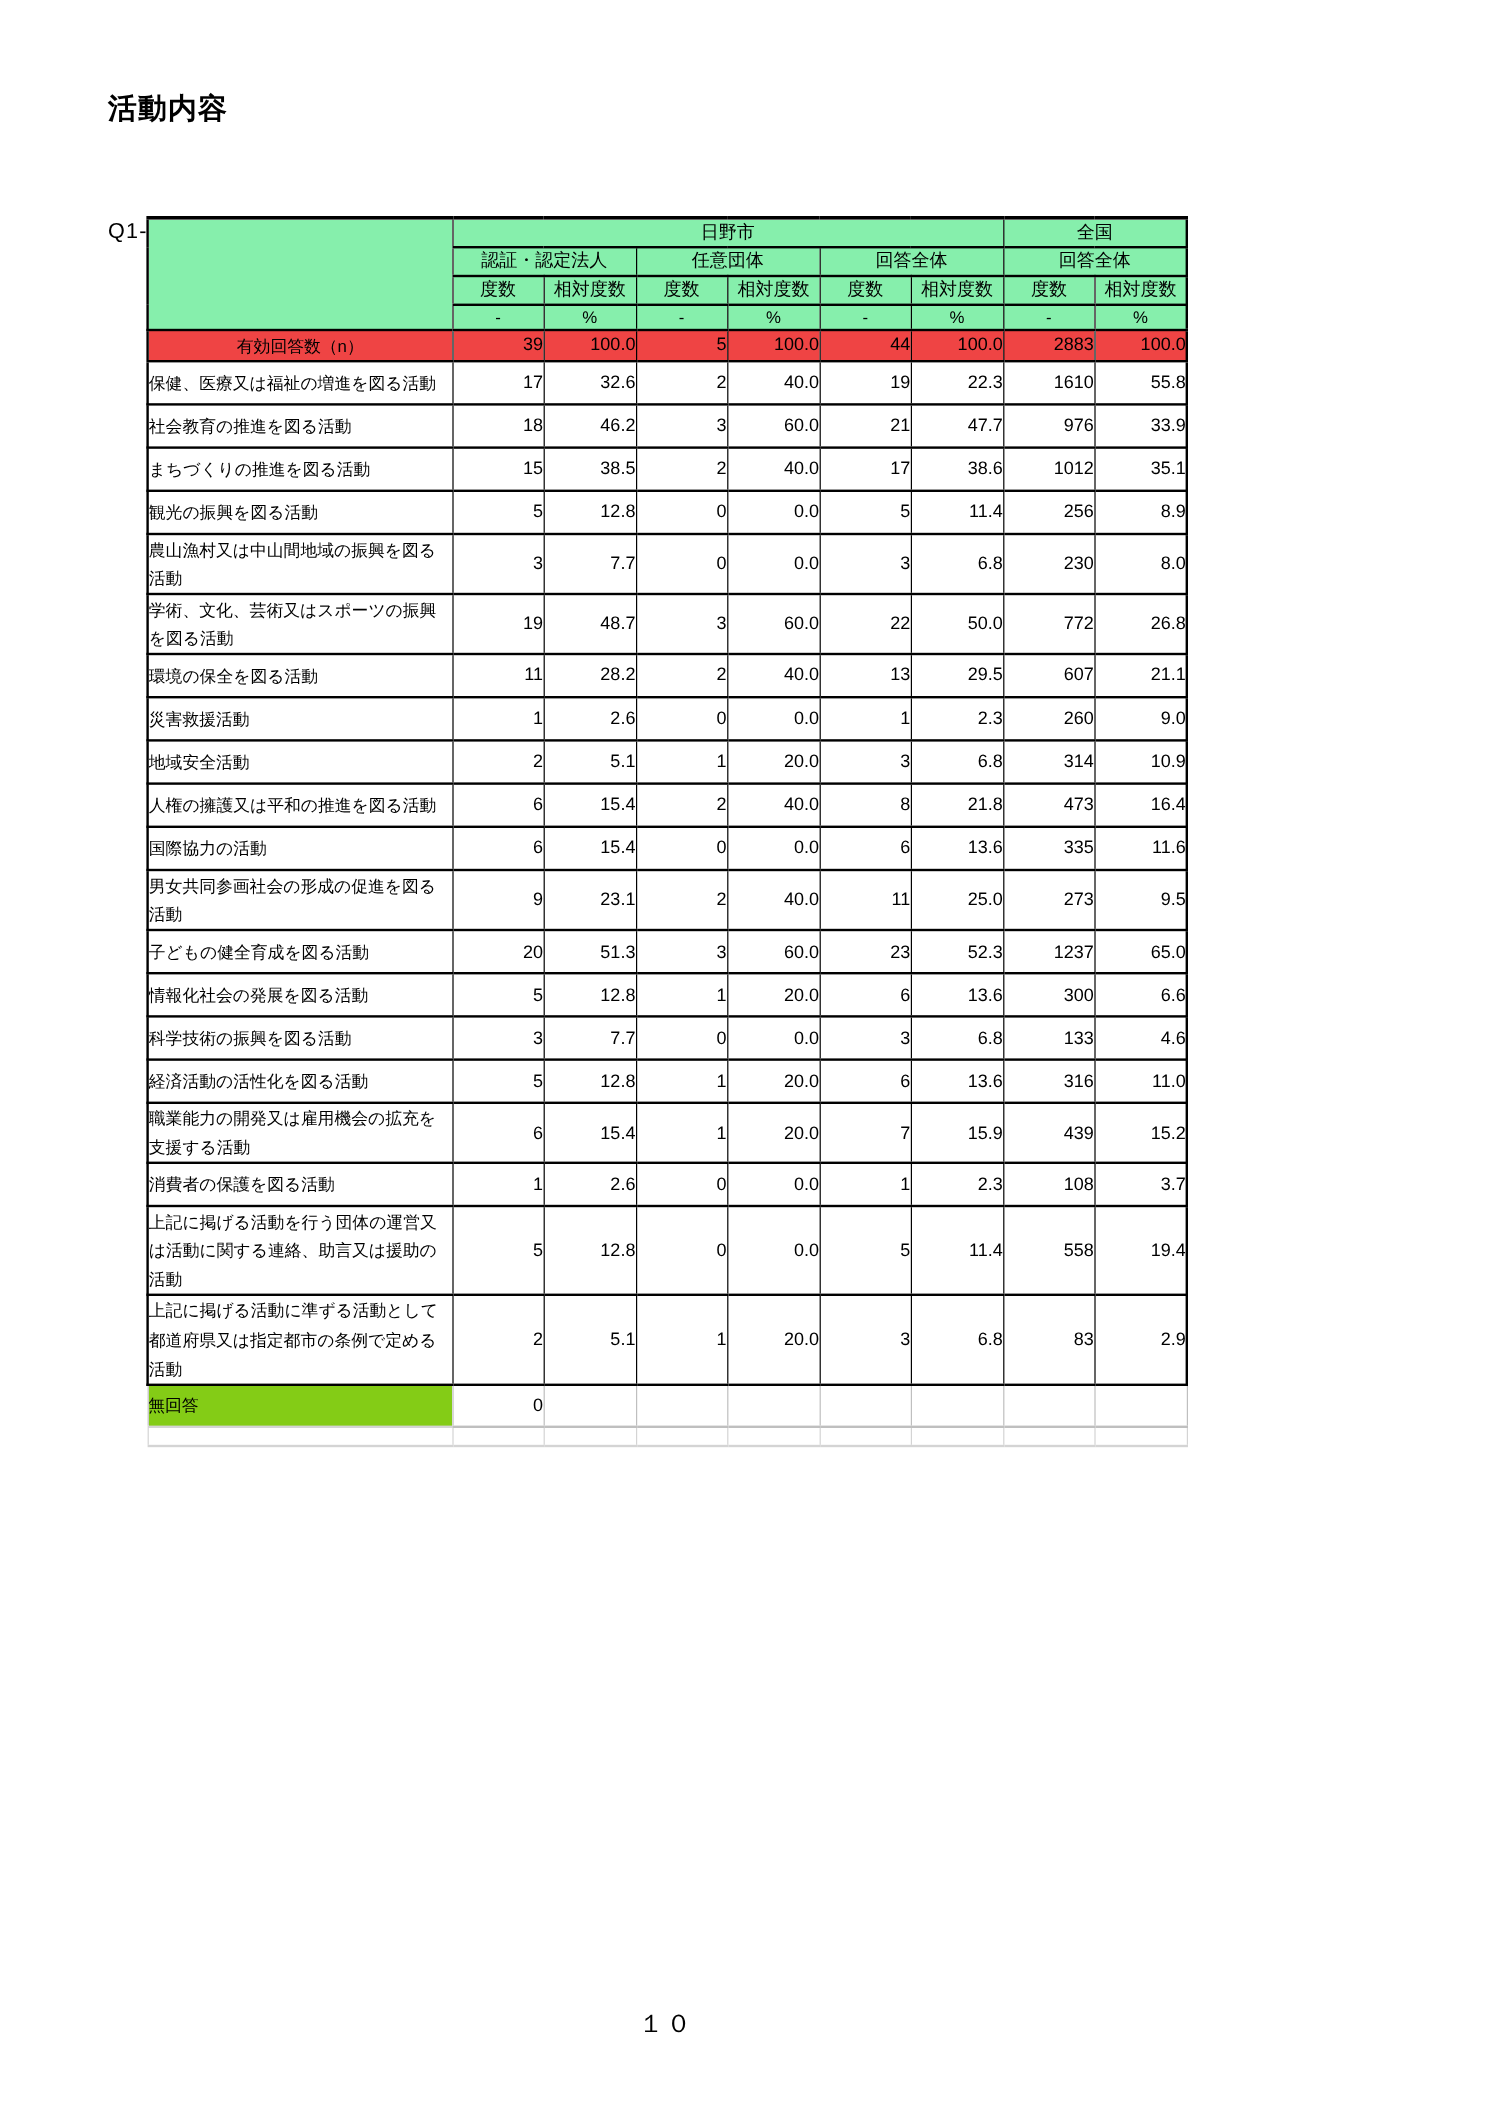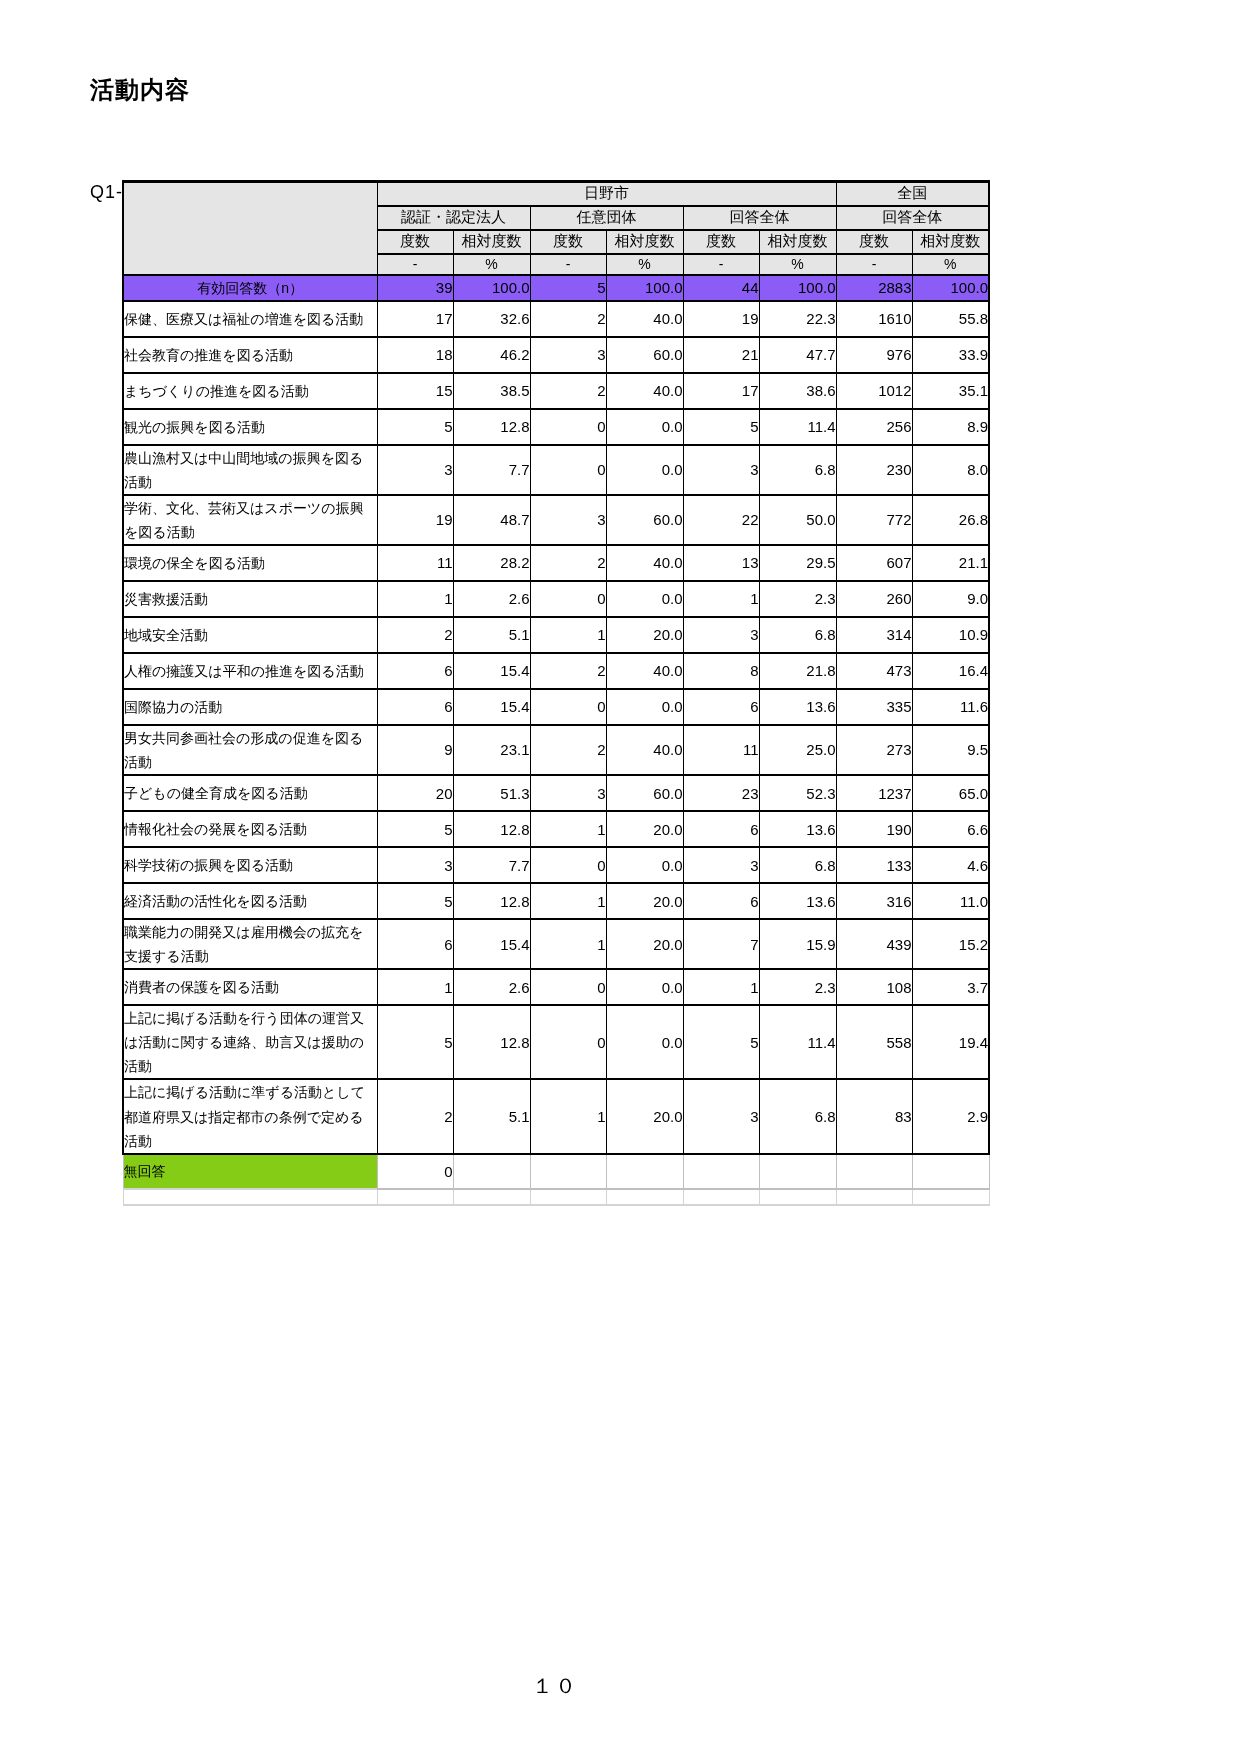--- a/index.html
+++ b/index.html
@@ -31,27 +31,27 @@
   
   .tbl thead th,.tbl thead td{border-top-width:2px;border-bottom-width:2px;}
   .tbl tbody td{border-top-width:2px;border-bottom-width:2px;}
   
   .top-edge{border-top:3px solid #000 !important;}
   .el{border-left-width:2px !important;}
   .er{border-right-width:2px !important;}
   
   .gs{border-left-width:2px;}
   
-  .hd{background:#e5e5e5;text-align:center;}
+  .hd{background:#86efac;text-align:center;}
   .h24{height:24px;}
   .h21{height:21px;}
   .unit td{border-bottom:3px double #000;font-size:14px;}
   .corner{border-bottom:3px double #000;}
   
-  .vn td{background:#8b5cf6;height:23px;border-bottom:3px double #000;}
+  .vn td{background:#ef4444;height:23px;border-bottom:3px double #000;}
   .vn .lab{text-align:center;padding:0 4px;}
   
   .row td{height:34px;background:#fff;}
   .lab{
     background:#dbeff1;text-align:left;
     font-size:14px;line-height:1.72;
     padding:3px 8px;
   }
   .num{text-align:right;padding-right:6px;}
   tbody.gen tr:last-child td{border-bottom-width:2px;}
@@ -274,21 +274,21 @@
           <td class="num er">65.0</td>
         </tr>
         <tr class="row">
           <td class="lab el">情報化社会の発展を図る活動</td>
           <td class="num gs">5</td>
           <td class="num">12.8</td>
           <td class="num gs">1</td>
           <td class="num">20.0</td>
           <td class="num gs">6</td>
           <td class="num">13.6</td>
-          <td class="num gs">190</td>
+          <td class="num gs">300</td>
           <td class="num er">6.6</td>
         </tr>
         <tr class="row">
           <td class="lab el">科学技術の振興を図る活動</td>
           <td class="num gs">3</td>
           <td class="num">7.7</td>
           <td class="num gs">0</td>
           <td class="num">0.0</td>
           <td class="num gs">3</td>
           <td class="num">6.8</td>

